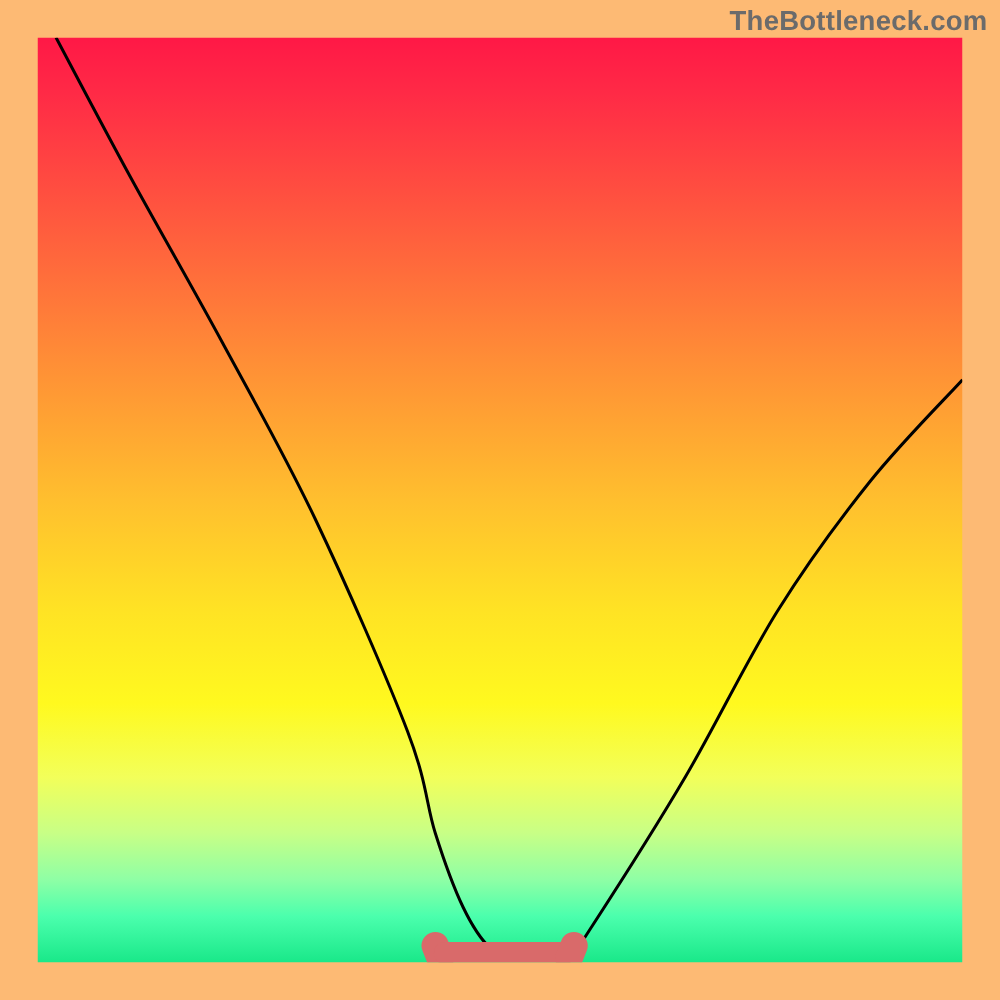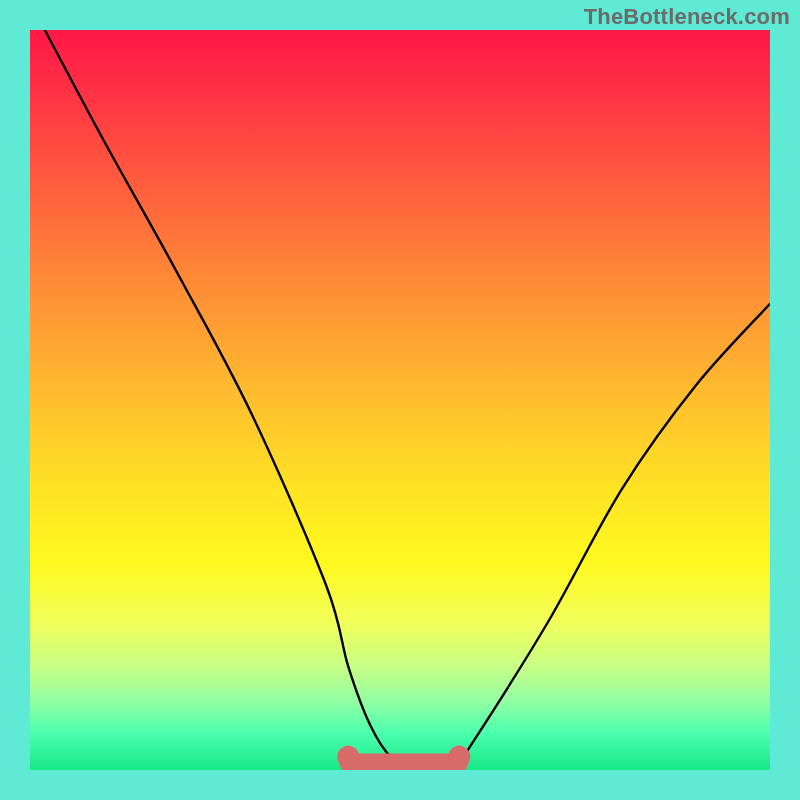--- a/index.html
+++ b/index.html
@@ -8,21 +8,21 @@
     width: 800px;
     height: 800px;
     overflow: hidden;
     background: #000;
     font-family: Arial, Helvetica, sans-serif;
   }
   .frame {
     position: relative;
     width: 800px;
     height: 800px;
-    background: #5eead4;
+    background: #fdba74;
   }
   .watermark {
     position: absolute;
     top: 4px;
     right: 10px;
     color: #6b6b6b;
     font-size: 22px;
     font-weight: 600;
     letter-spacing: 0.2px;
     z-index: 10;

